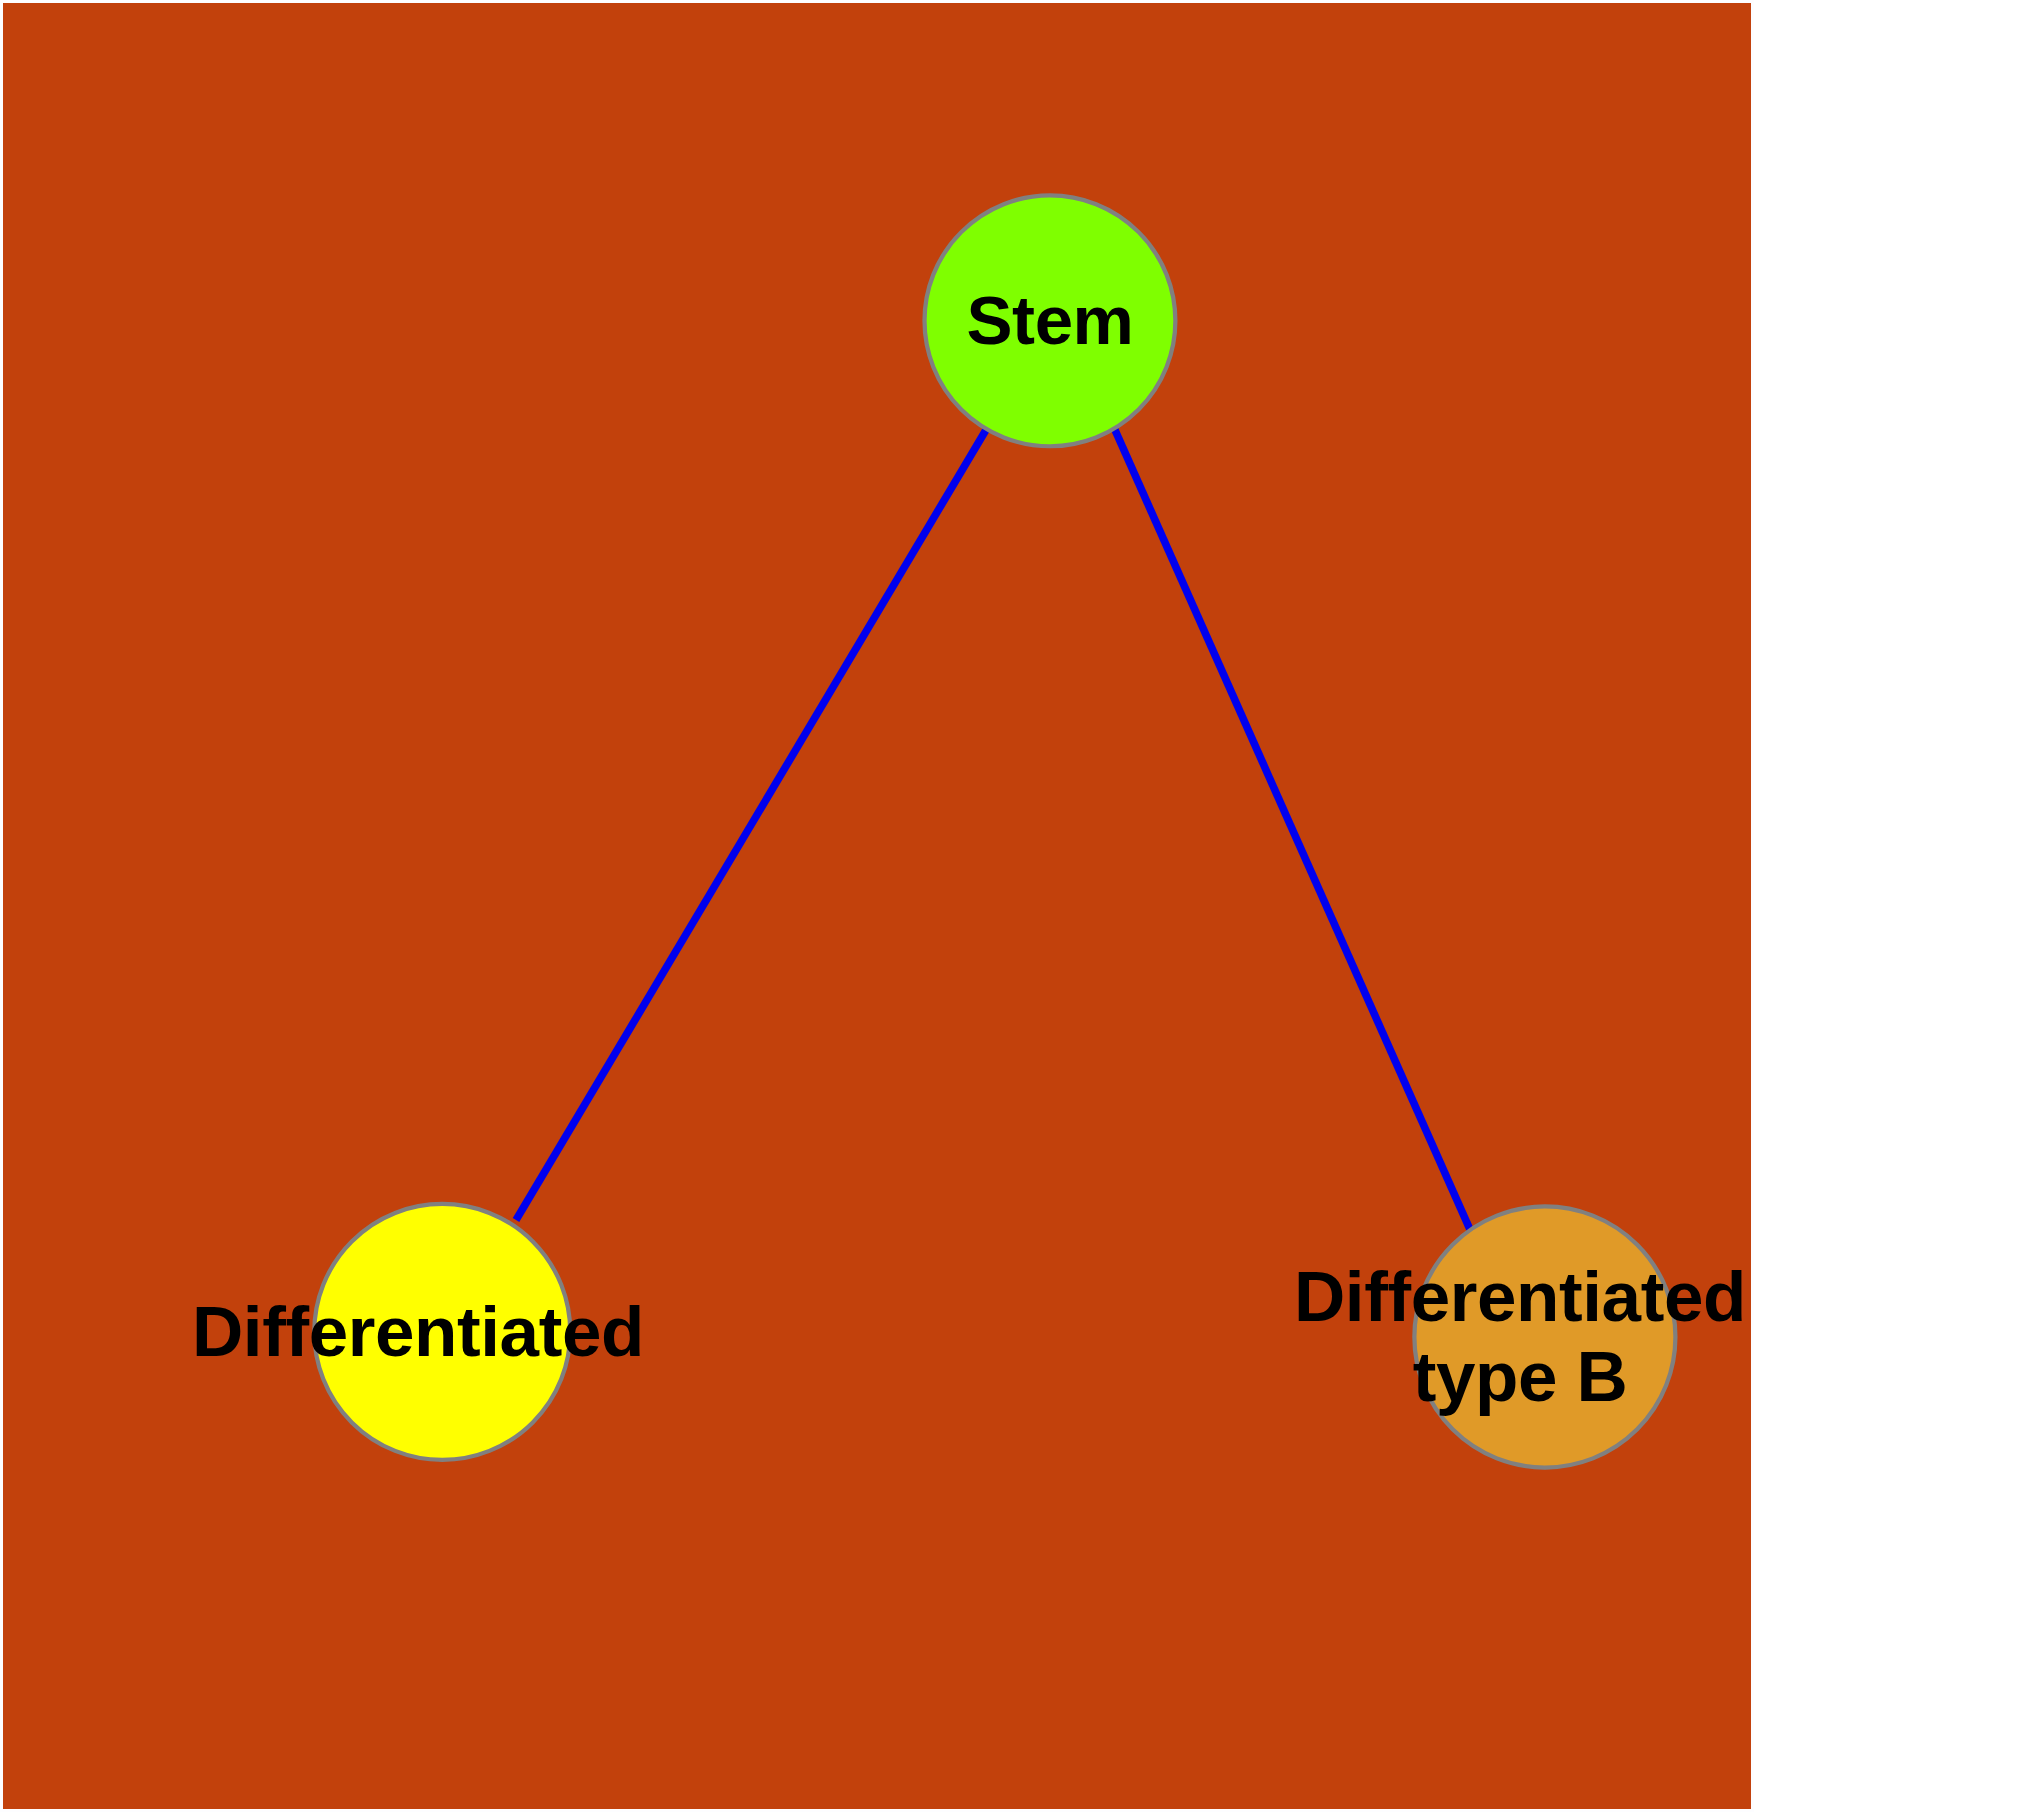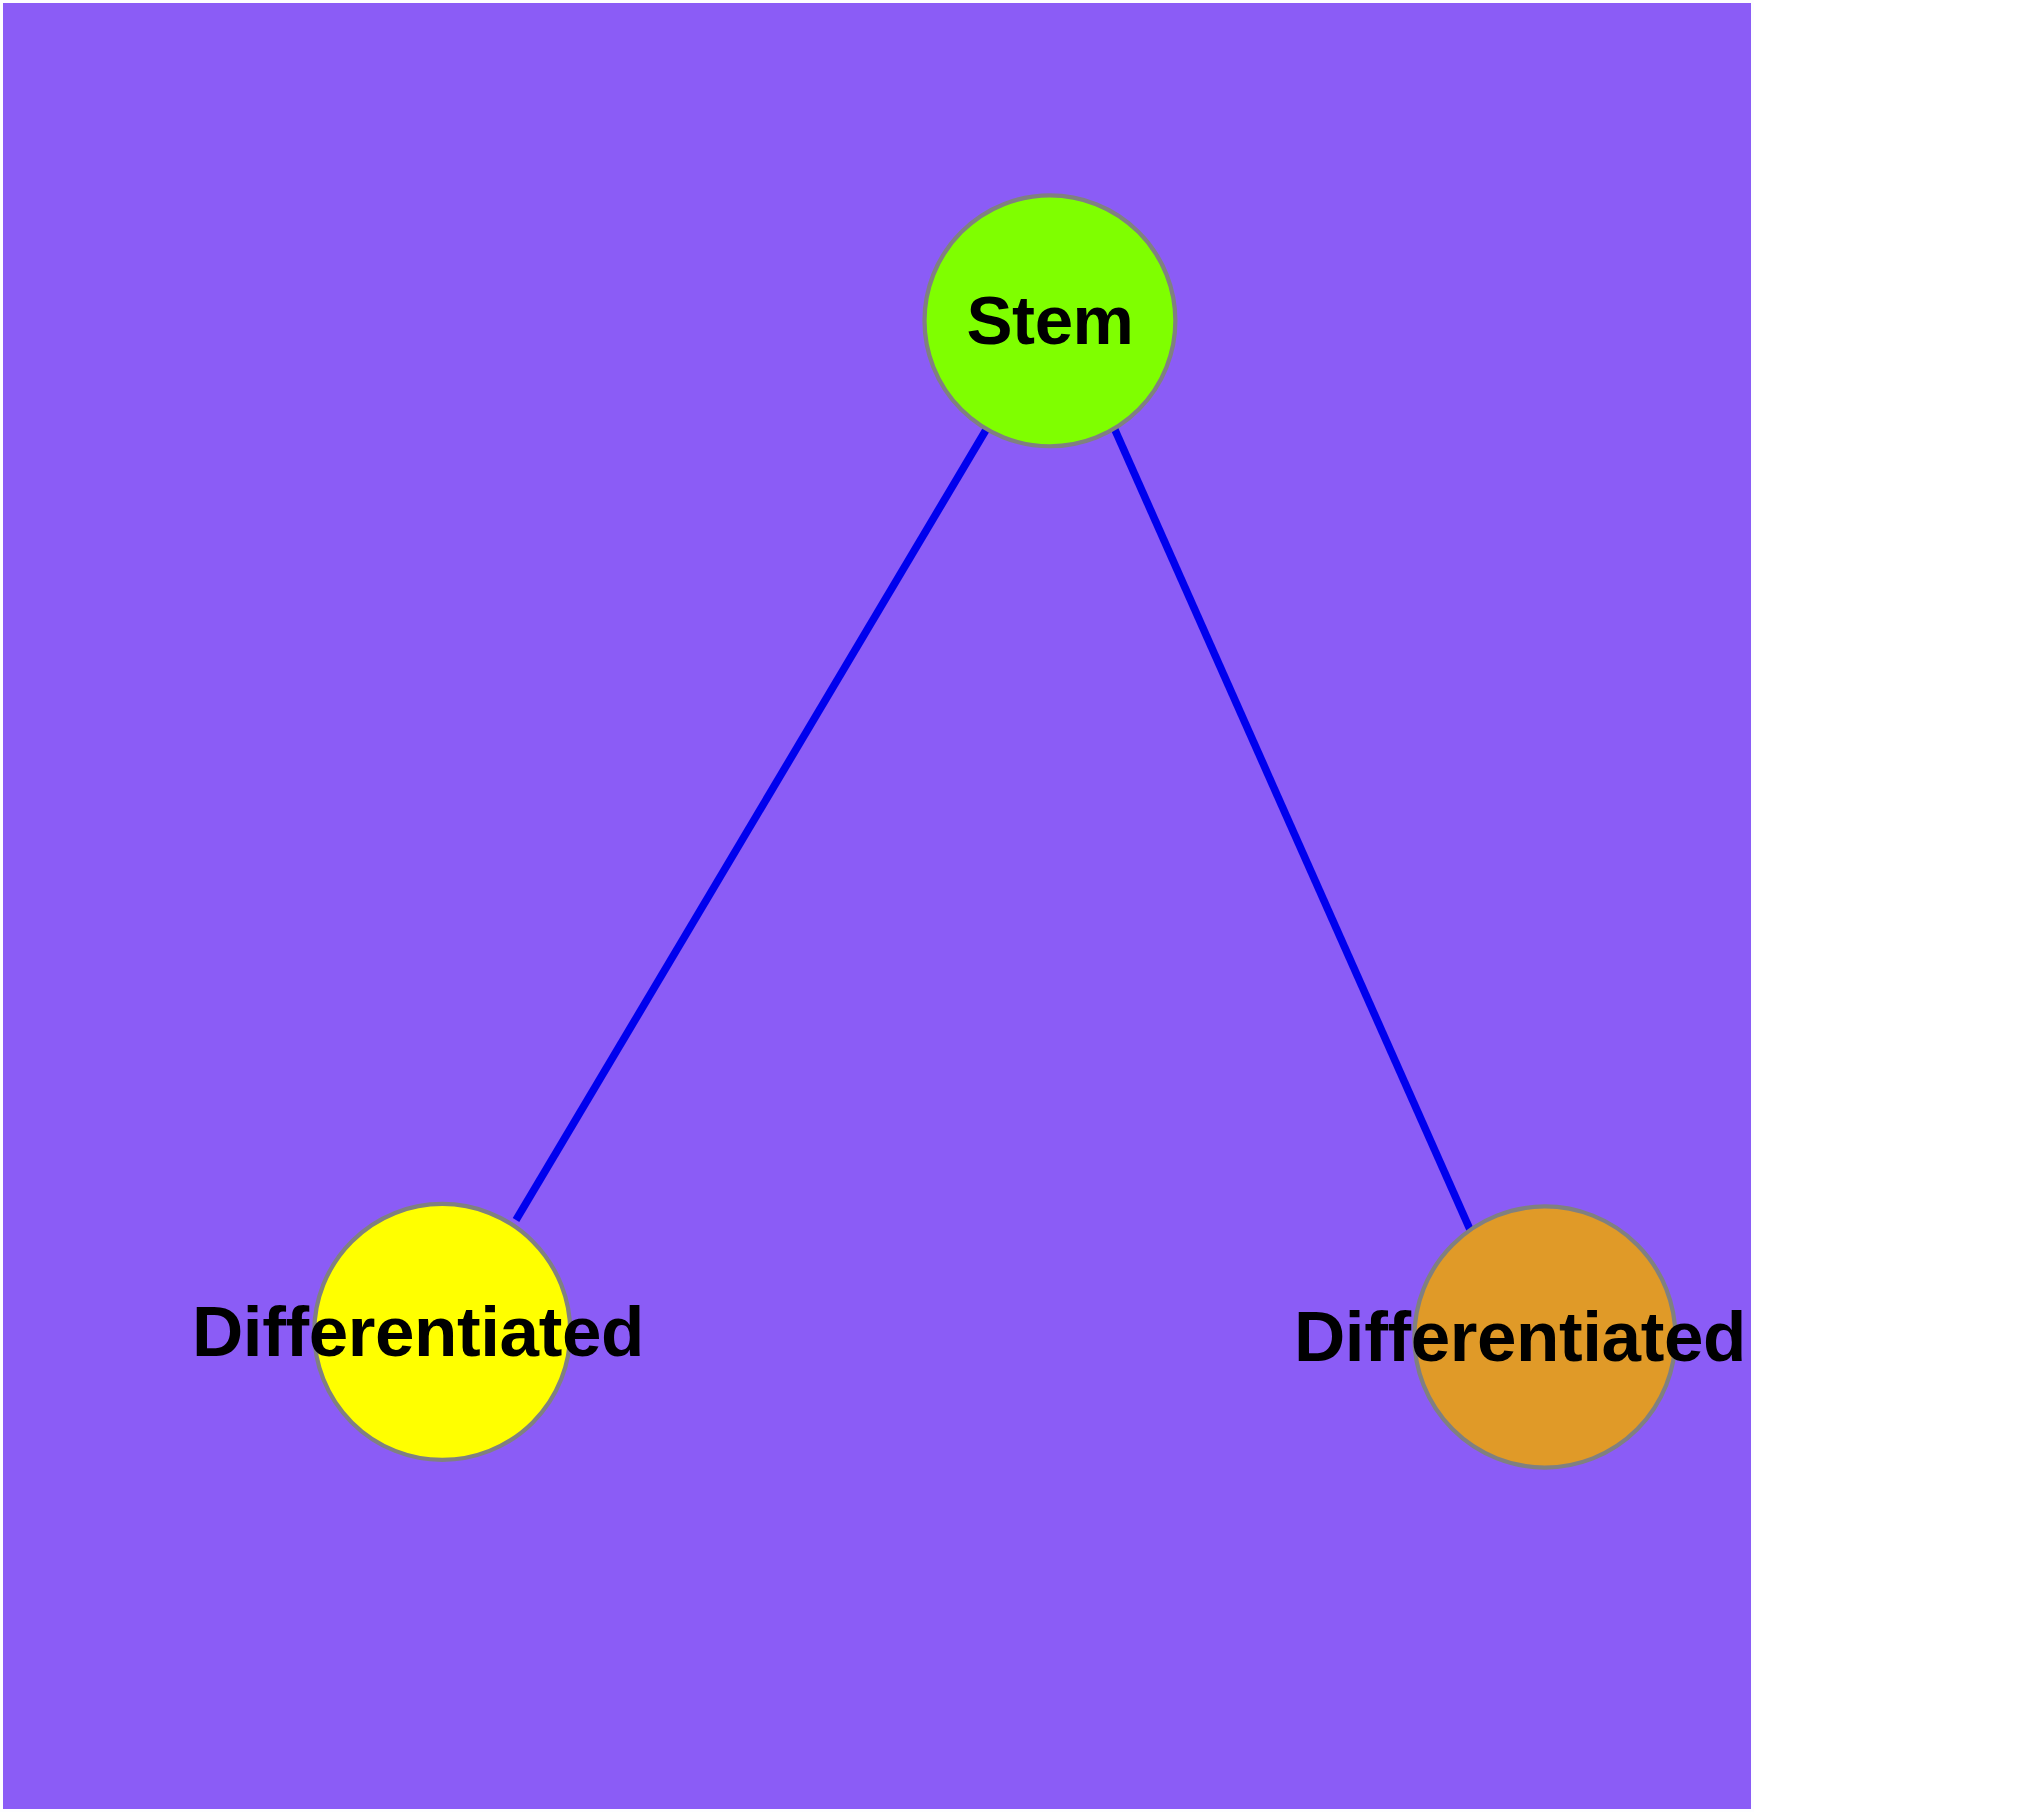--- a/index.html
+++ b/index.html
@@ -10,21 +10,21 @@
   body {
     width: 2021px;
     height: 1812px;
     overflow: hidden;
     font-family: "Liberation Sans", sans-serif;
   }
   #graph-canvas {
     position: relative;
     width: 1754px;
     height: 1812px;
-    background: #8b5cf6;
+    background: #c2410c;
     box-sizing: border-box;
     border: 3.4px solid #fdfdff;
   }
   #graph-svg {
     position: absolute;
     left: 0;
     top: 0;
     width: 2021px;
     height: 1812px;
     display: block;
@@ -62,16 +62,17 @@
   </svg>
 
   <div class="node-label label-root" style="left: 1047px; top: 318px;">
       <div>Stem</div>
     </div>
   <div class="node-label label-leaf" style="left: 415px; top: 1329px;">
       <div>Differentiated</div>
     </div>
   <div class="node-label label-leaf" style="left: 1517px; top: 1334px;">
       <div>Differentiated</div>
+      <div>type B</div>
     </div>
 
 </div>
 
 
 </body></html>

